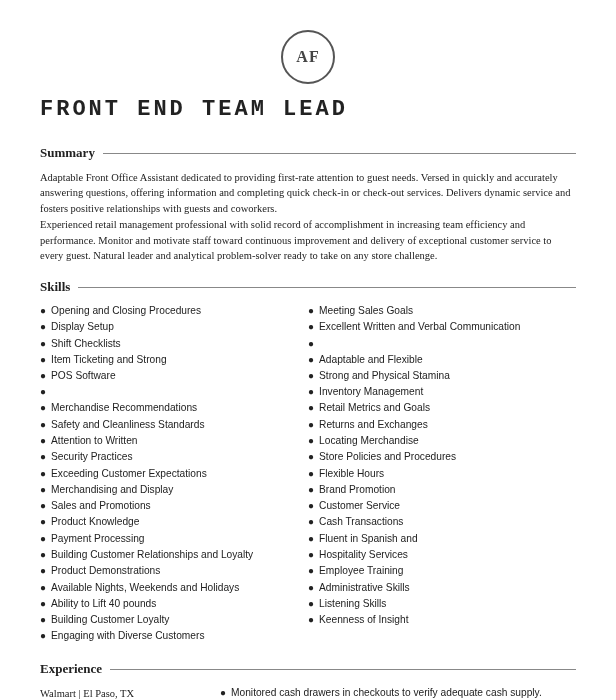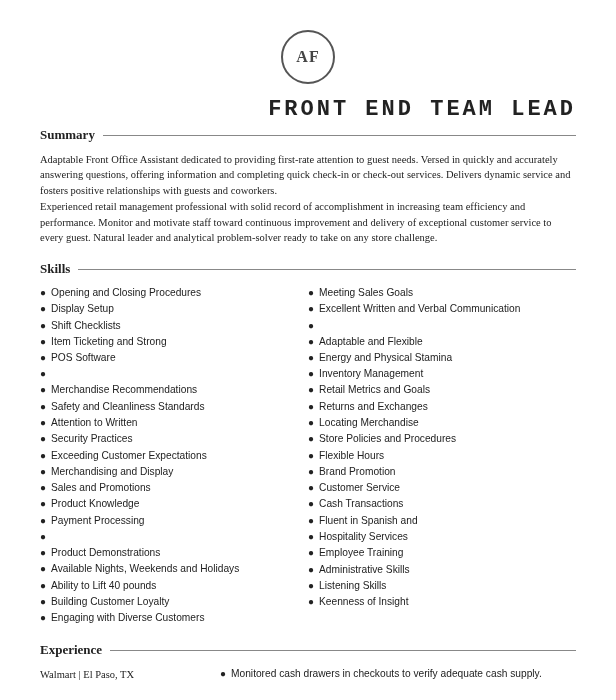--- a/index.html
+++ b/index.html
@@ -7,21 +7,22 @@
       font-family: Georgia, 'Times New Roman', serif;
       background: #fff;
       color: #222;
       width: 616px;
       min-height: 700px;
       padding: 30px 40px 30px 40px;
       font-size: 11px;
       line-height: 1.45;
     }
     .header {
-      text-align: right;
+      text-align: left;
+      margin-bottom: 18px;
     }
     .avatar-circle {
       width: 54px;
       height: 54px;
       border-radius: 50%;
       border: 2px solid #555;
       display: flex;
       align-items: center;
       justify-content: center;
       margin: 0 auto 10px auto;
@@ -193,20 +194,21 @@
         <div class="skill-item">
           <span class="bullet">●</span>
           <span>Product Knowledge</span>
         </div>
         <div class="skill-item">
           <span class="bullet">●</span>
           <span>Payment Processing</span>
         </div>
         <div class="skill-item">
           <span class="bullet">●</span>
+          <span>Building Customer Relationships and Loyalty</span>
         </div>
         <div class="skill-item">
           <span class="bullet">●</span>
           <span>Product Demonstrations</span>
         </div>
         <div class="skill-item">
           <span class="bullet">●</span>
           <span>Available Nights, Weekends and Holidays</span>
         </div>
         <div class="skill-item">
@@ -233,21 +235,21 @@
         </div>
         <div class="skill-item">
           <span class="bullet">●</span>
         </div>
         <div class="skill-item">
           <span class="bullet">●</span>
           <span>Adaptable and Flexible</span>
         </div>
         <div class="skill-item">
           <span class="bullet">●</span>
-          <span>Energy and Physical Stamina</span>
+          <span>Strong and Physical Stamina</span>
         </div>
         <div class="skill-item">
           <span class="bullet">●</span>
           <span>Inventory Management</span>
         </div>
         <div class="skill-item">
           <span class="bullet">●</span>
           <span>Retail Metrics and Goals</span>
         </div>
         <div class="skill-item">

